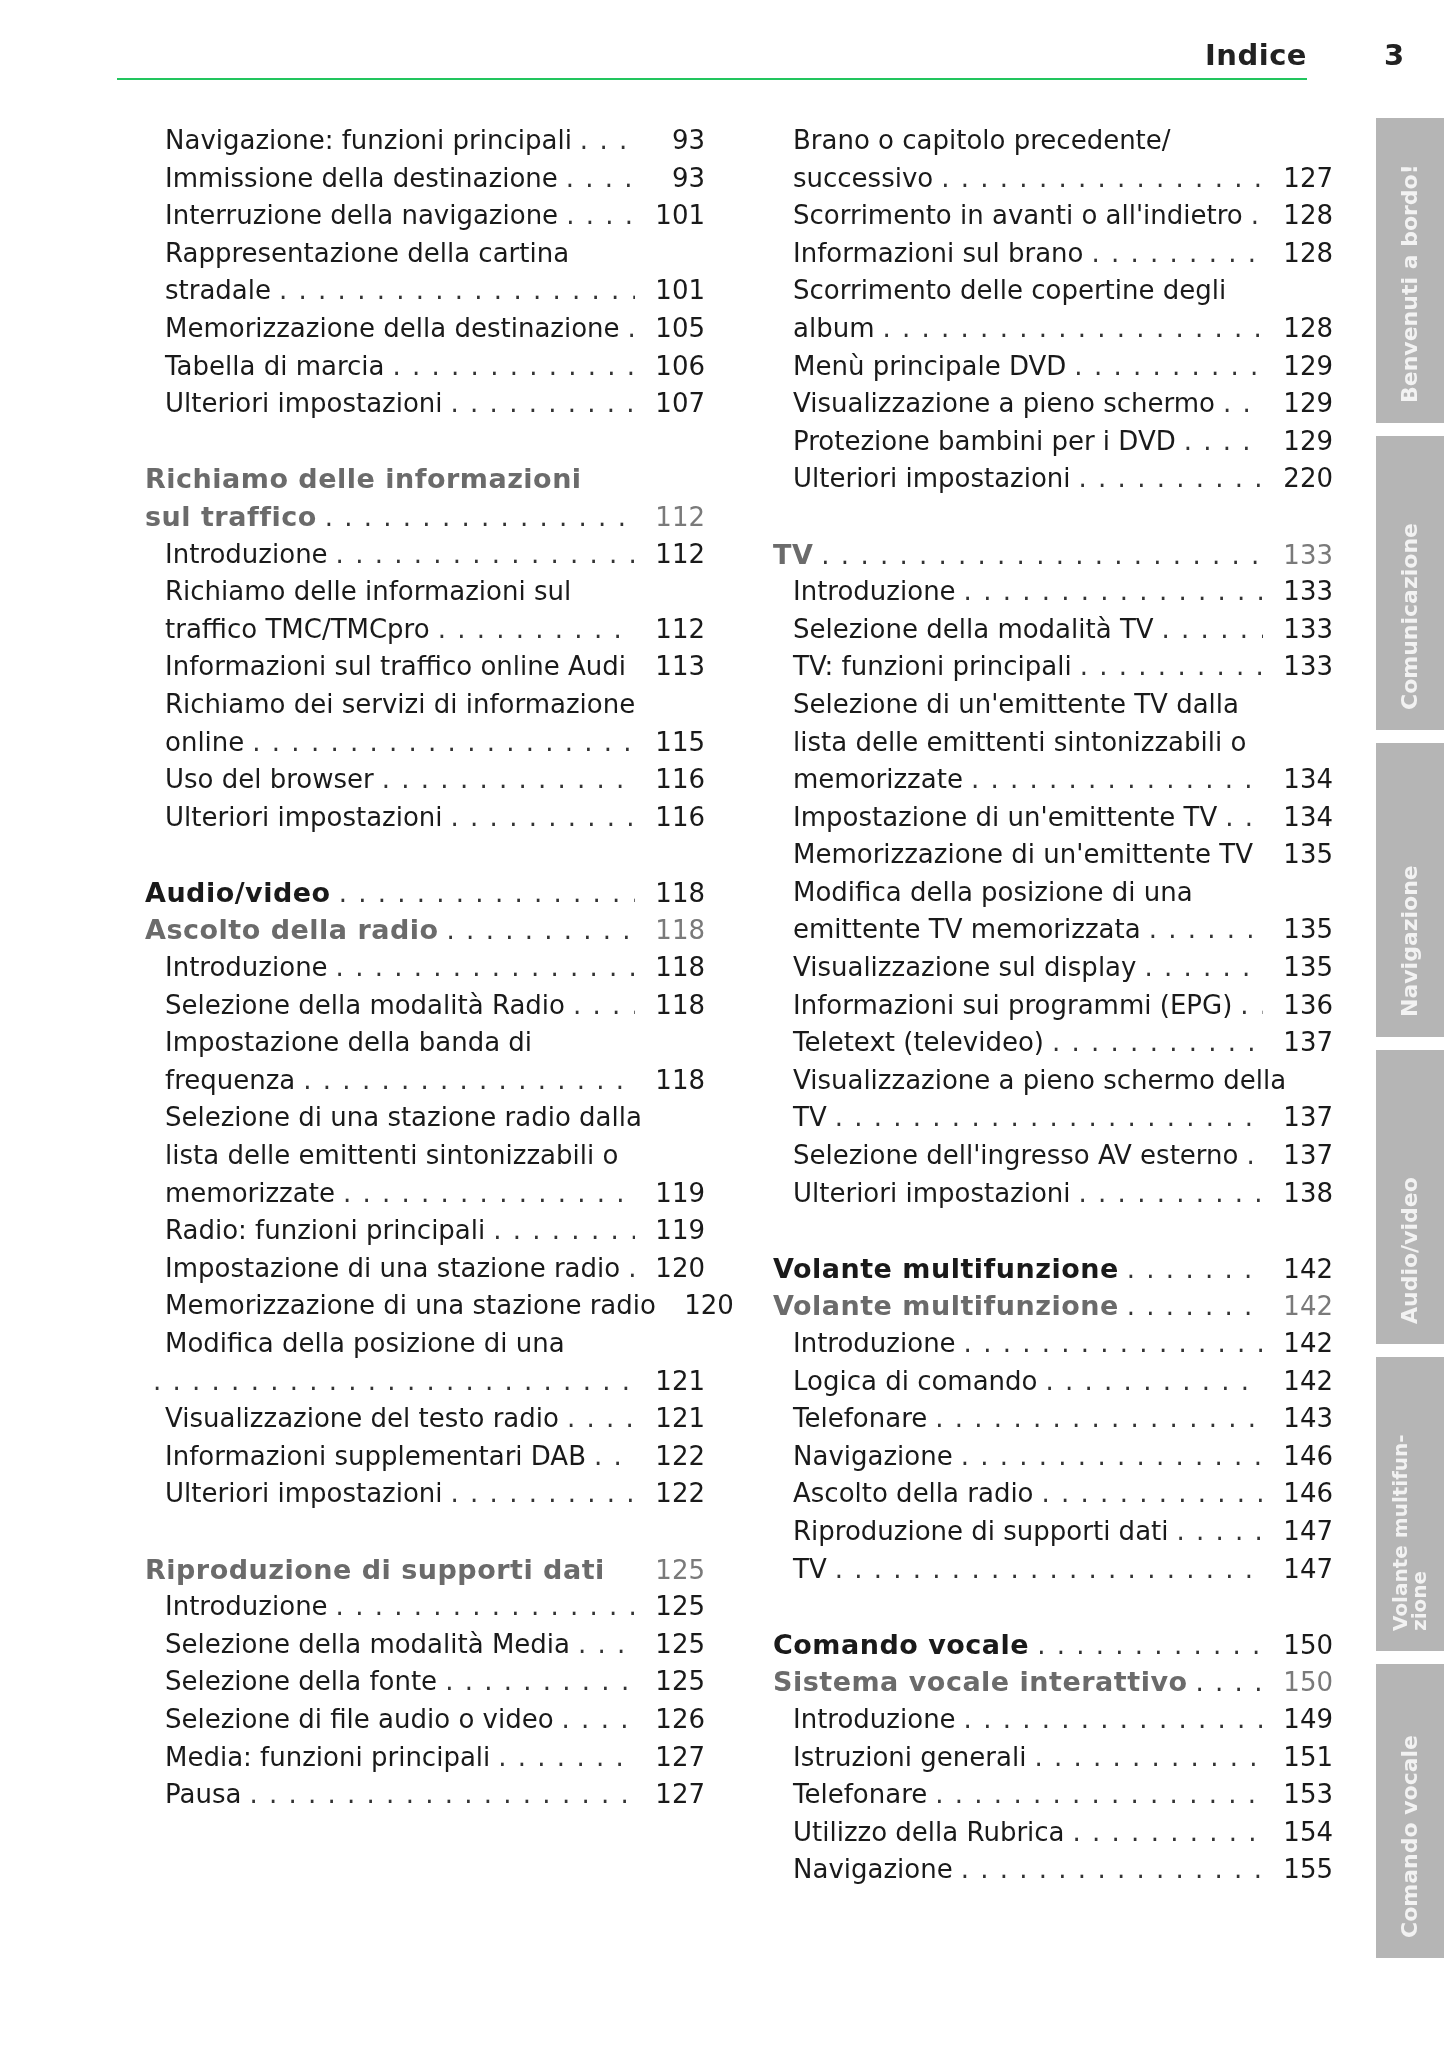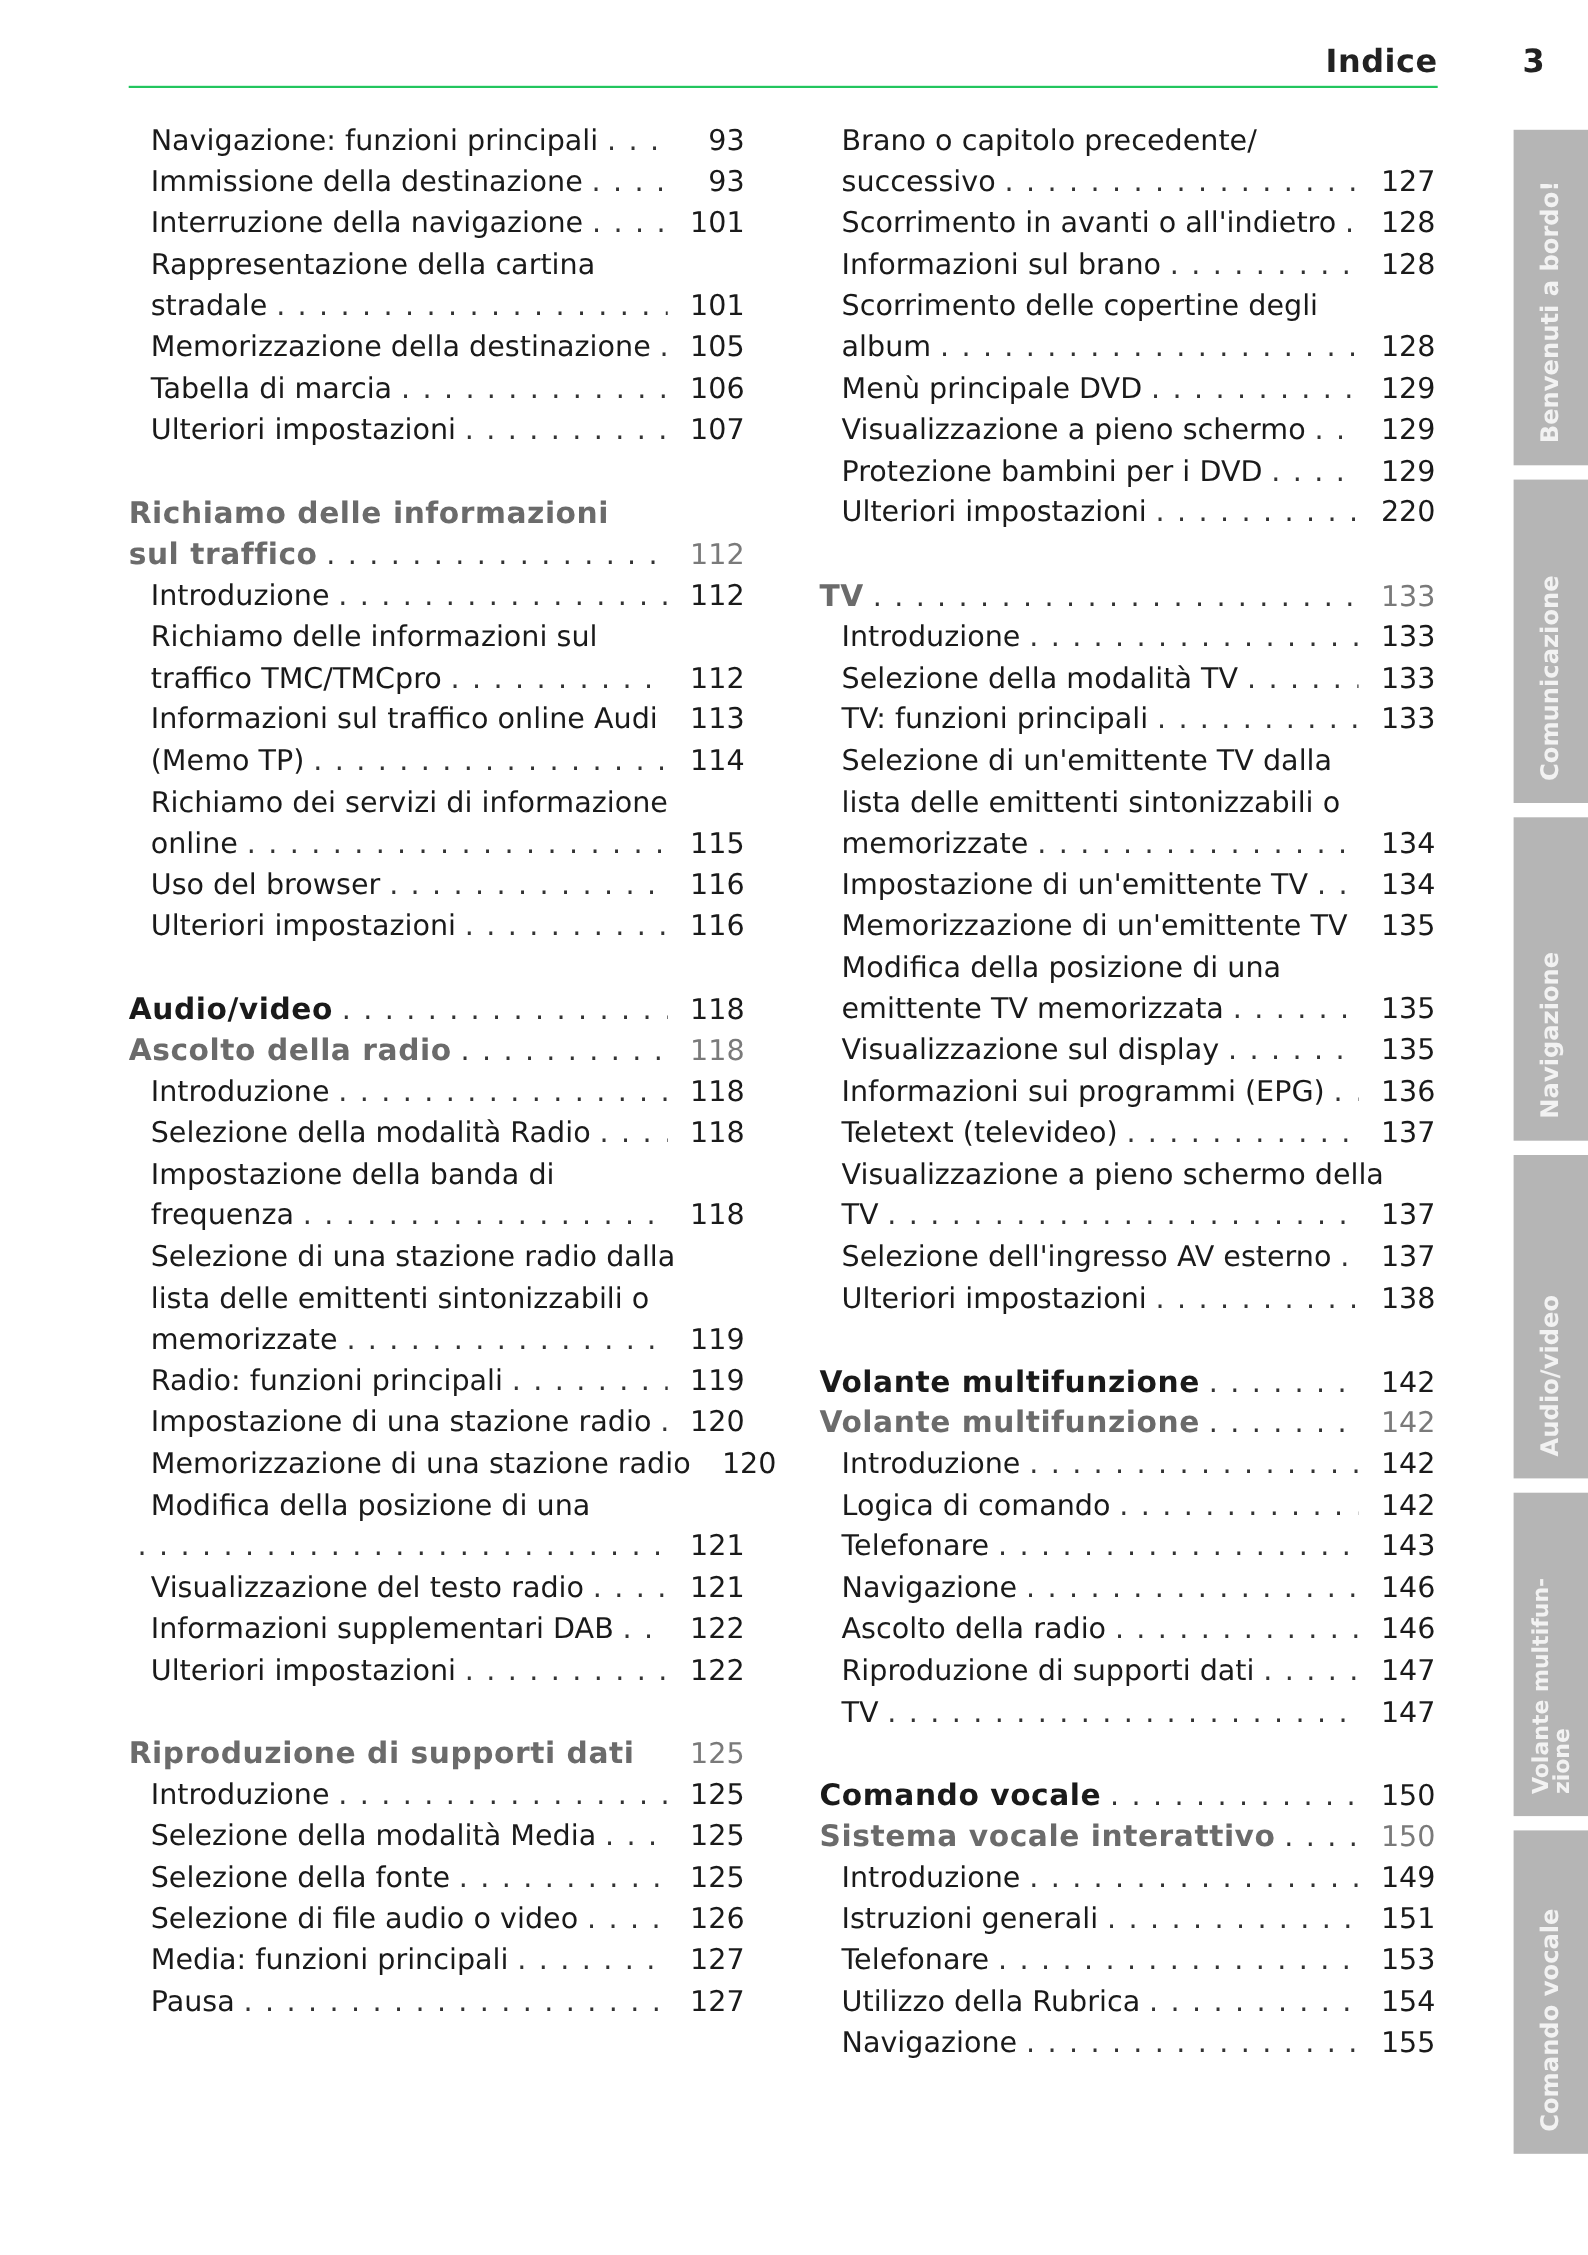--- a/index.html
+++ b/index.html
@@ -1,21 +1,21 @@
 <!DOCTYPE html>
 <html><head>
 <meta charset="utf-8">
 <style>
   html, body { margin: 0; padding: 0; background: #ffffff; }
   body { width: 1444px; height: 2050px; position: relative; overflow: hidden;
          font-family: "DejaVu Sans", sans-serif; color: #1a1a1a; }
   .header { position: absolute; left: 117px; top: 38px; width: 1190px; height: 40px; border-bottom: 2px solid #22c55e; }
   .header-title { position: absolute; right: 0; top: 0; font-weight: bold; font-size: 29px; letter-spacing: 0.5px; color: #222; }
   .page-number { position: absolute; left: 1384px; top: 38px; font-weight: bold; font-size: 29px; color: #222; }
-  .col { position: absolute; top: 110px; width: 560px; }
+  .col { position: absolute; top: 122px; width: 560px; margin-left: 28px; }
   .col-left { left: 117px; }
   .col-right { left: 745px; }
   .row { display: flex; align-items: baseline; height: 37.6px; font-size: 26px; line-height: 37.6px; white-space: nowrap; }
   .row .t { flex: 0 0 auto; }
   .row .dots { flex: 1 1 auto; overflow: hidden; color: #333; margin: 0 8px; letter-spacing: 4px; }
   .row .dots::before { content: ". . . . . . . . . . . . . . . . . . . . . . . . . . . . . . . . . . . . . . . . . . . . . . . . . . . . . . ."; letter-spacing: 1.5px; }
   .row .p { flex: 0 0 62px; text-align: right; }
   .row.sub .t { padding-left: 20px; }
   .row.cont .t { padding-left: 20px; }
   .row.h1 .t { font-weight: bold; font-size: 27px; color: #1a1a1a; letter-spacing: 0.5px; }
@@ -102,25 +102,20 @@
     <div class="row sub">
       <span class="t">traffico TMC/TMCpro</span>
       <span class="dots"></span>
       <span class="p">112</span>
     </div>
     <div class="row sub">
       <span class="t">Informazioni sul traffico online Audi</span>
       <span class="dots"></span>
       <span class="p">113</span>
     </div>
-    <div class="row sub">
-      <span class="t">(Memo TP)</span>
-      <span class="dots"></span>
-      <span class="p">114</span>
-    </div>
     <div class="row cont">
       <span class="t">Richiamo dei servizi di informazione</span>
       <span class="dots" style="visibility: hidden;"></span>
       <span class="p"></span>
     </div>
     <div class="row sub">
       <span class="t">online</span>
       <span class="dots"></span>
       <span class="p">115</span>
     </div>

